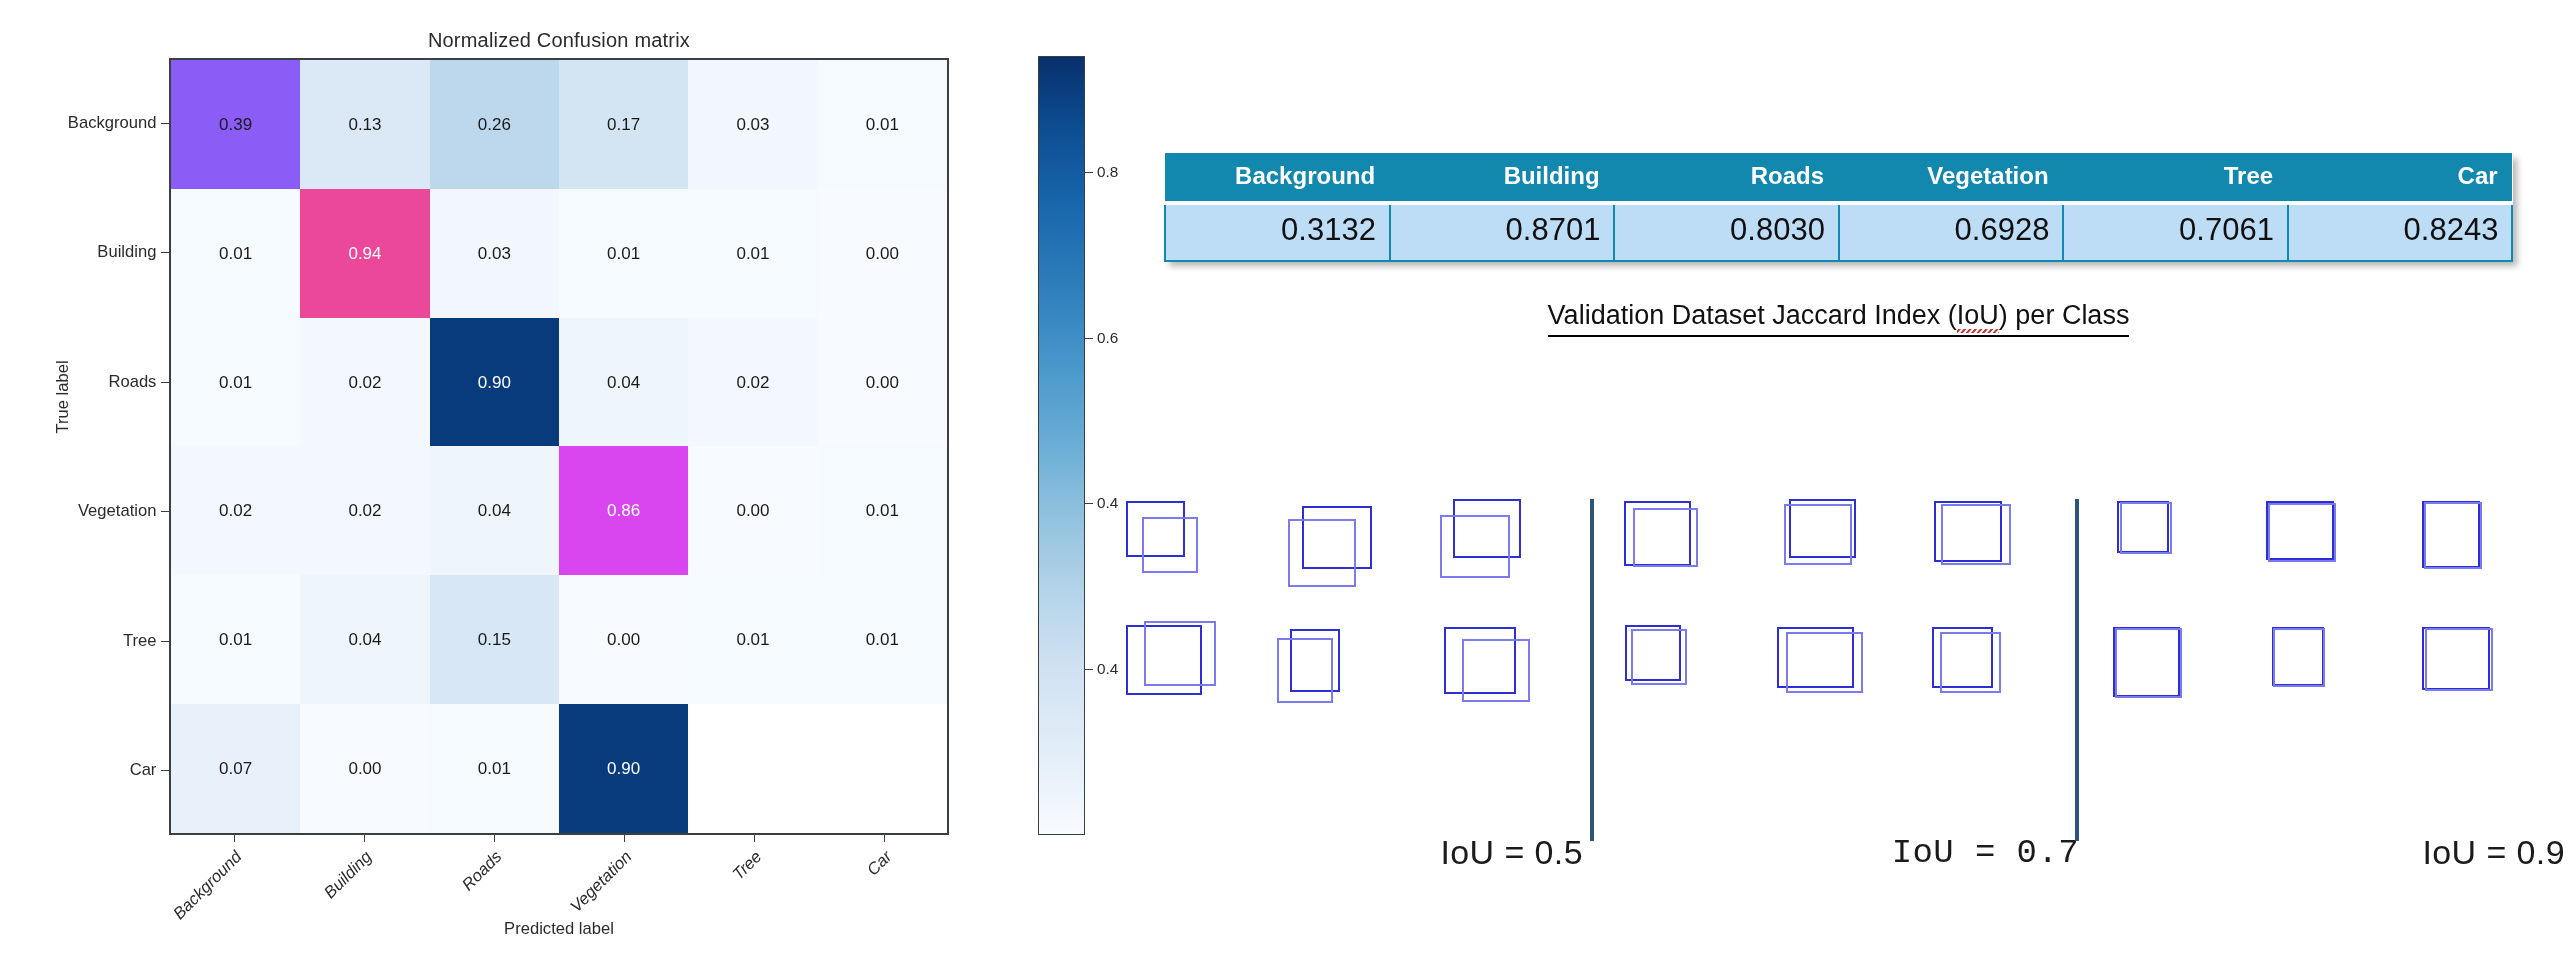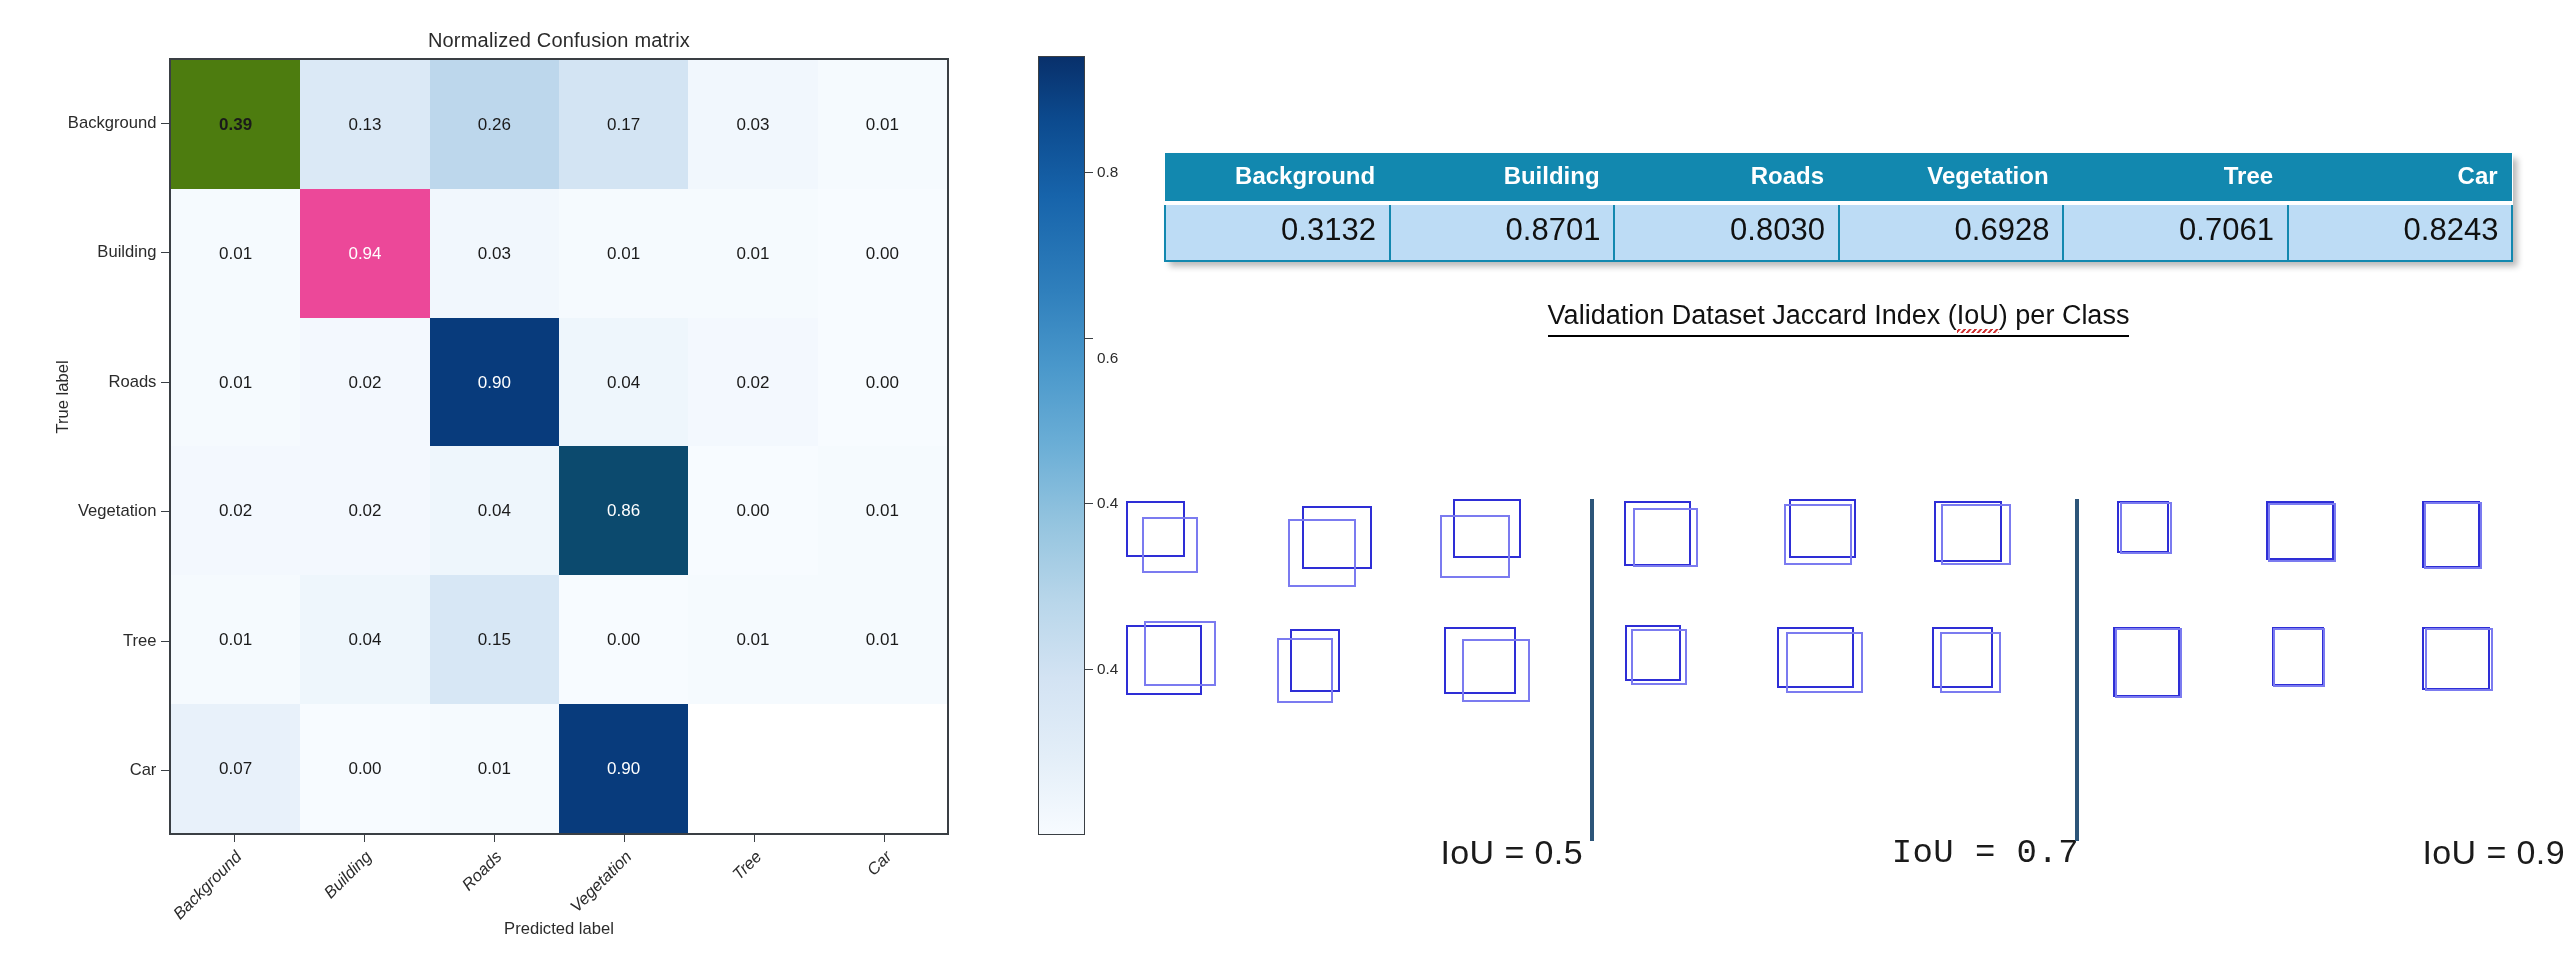--- a/index.html
+++ b/index.html
@@ -262,21 +262,21 @@
   .bx.b { border-color: #7b7bf0; }
 </style>
 </head>
 <body>
 
 <div id="cm-panel">
 
   <div id="cm-title">Normalized Confusion matrix</div>
 
   <div id="cm-grid">
-      <div class="cm-cell" style="background: #4d7c0f; font-weight: bold;">
+      <div class="cm-cell" style="background: #8b5cf6;">
         <span style="color: rgb(26, 26, 26);">0.39</span>
       </div>
       <div class="cm-cell" style="background: rgb(219, 233, 246);">
         <span style="color: rgb(26, 26, 26);">0.13</span>
       </div>
       <div class="cm-cell" style="background: rgb(189, 215, 236);">
         <span style="color: rgb(26, 26, 26);">0.26</span>
       </div>
       <div class="cm-cell" style="background: rgb(211, 228, 243);">
         <span style="color: rgb(26, 26, 26);">0.17</span>
@@ -325,21 +325,21 @@
       </div>
       <div class="cm-cell" style="background: rgb(243, 248, 254);">
         <span style="color: rgb(26, 26, 26);">0.02</span>
       </div>
       <div class="cm-cell" style="background: rgb(243, 248, 254);">
         <span style="color: rgb(26, 26, 26);">0.02</span>
       </div>
       <div class="cm-cell" style="background: rgb(238, 246, 252);">
         <span style="color: rgb(26, 26, 26);">0.04</span>
       </div>
-      <div class="cm-cell" style="background: #0c4a6e; text-align: right;">
+      <div class="cm-cell" style="background: #d946ef; text-align: right;">
         <span style="color: rgb(255, 255, 255);">0.86</span>
       </div>
       <div class="cm-cell" style="background: rgb(247, 251, 255);">
         <span style="color: rgb(26, 26, 26);">0.00</span>
       </div>
       <div class="cm-cell" style="background: rgb(245, 250, 254);">
         <span style="color: rgb(26, 26, 26);">0.01</span>
       </div>
       <div class="cm-cell" style="background: rgb(245, 250, 254);">
         <span style="color: rgb(26, 26, 26);">0.01</span>
@@ -405,21 +405,21 @@
 
   <div id="cm-xaxis-title">Predicted label</div>
 
   <div id="cm-yaxis-title">True label</div>
 
   <div id="cbar-wrap">
     <div id="cbar"></div>
   <div class="cbar-tick" style="top: 116px;"></div>
       <div class="cbar-ticklabel" style="top: 116px;">0.8</div>
       <div class="cbar-tick" style="top: 282px;"></div>
-      <div class="cbar-ticklabel" style="top: 282px; margin-top: 20px;">0.6</div>
+      <div class="cbar-ticklabel" style="top: 282px;">0.6</div>
       <div class="cbar-tick" style="top: 447px;"></div>
       <div class="cbar-ticklabel" style="top: 447px;">0.4</div>
       <div class="cbar-tick" style="top: 613px;"></div>
       <div class="cbar-ticklabel" style="top: 613px;">0.4</div>
     </div>
 </div>
 
 <div id="iou-table-block">
   <table id="iou-table">
     <thead>

